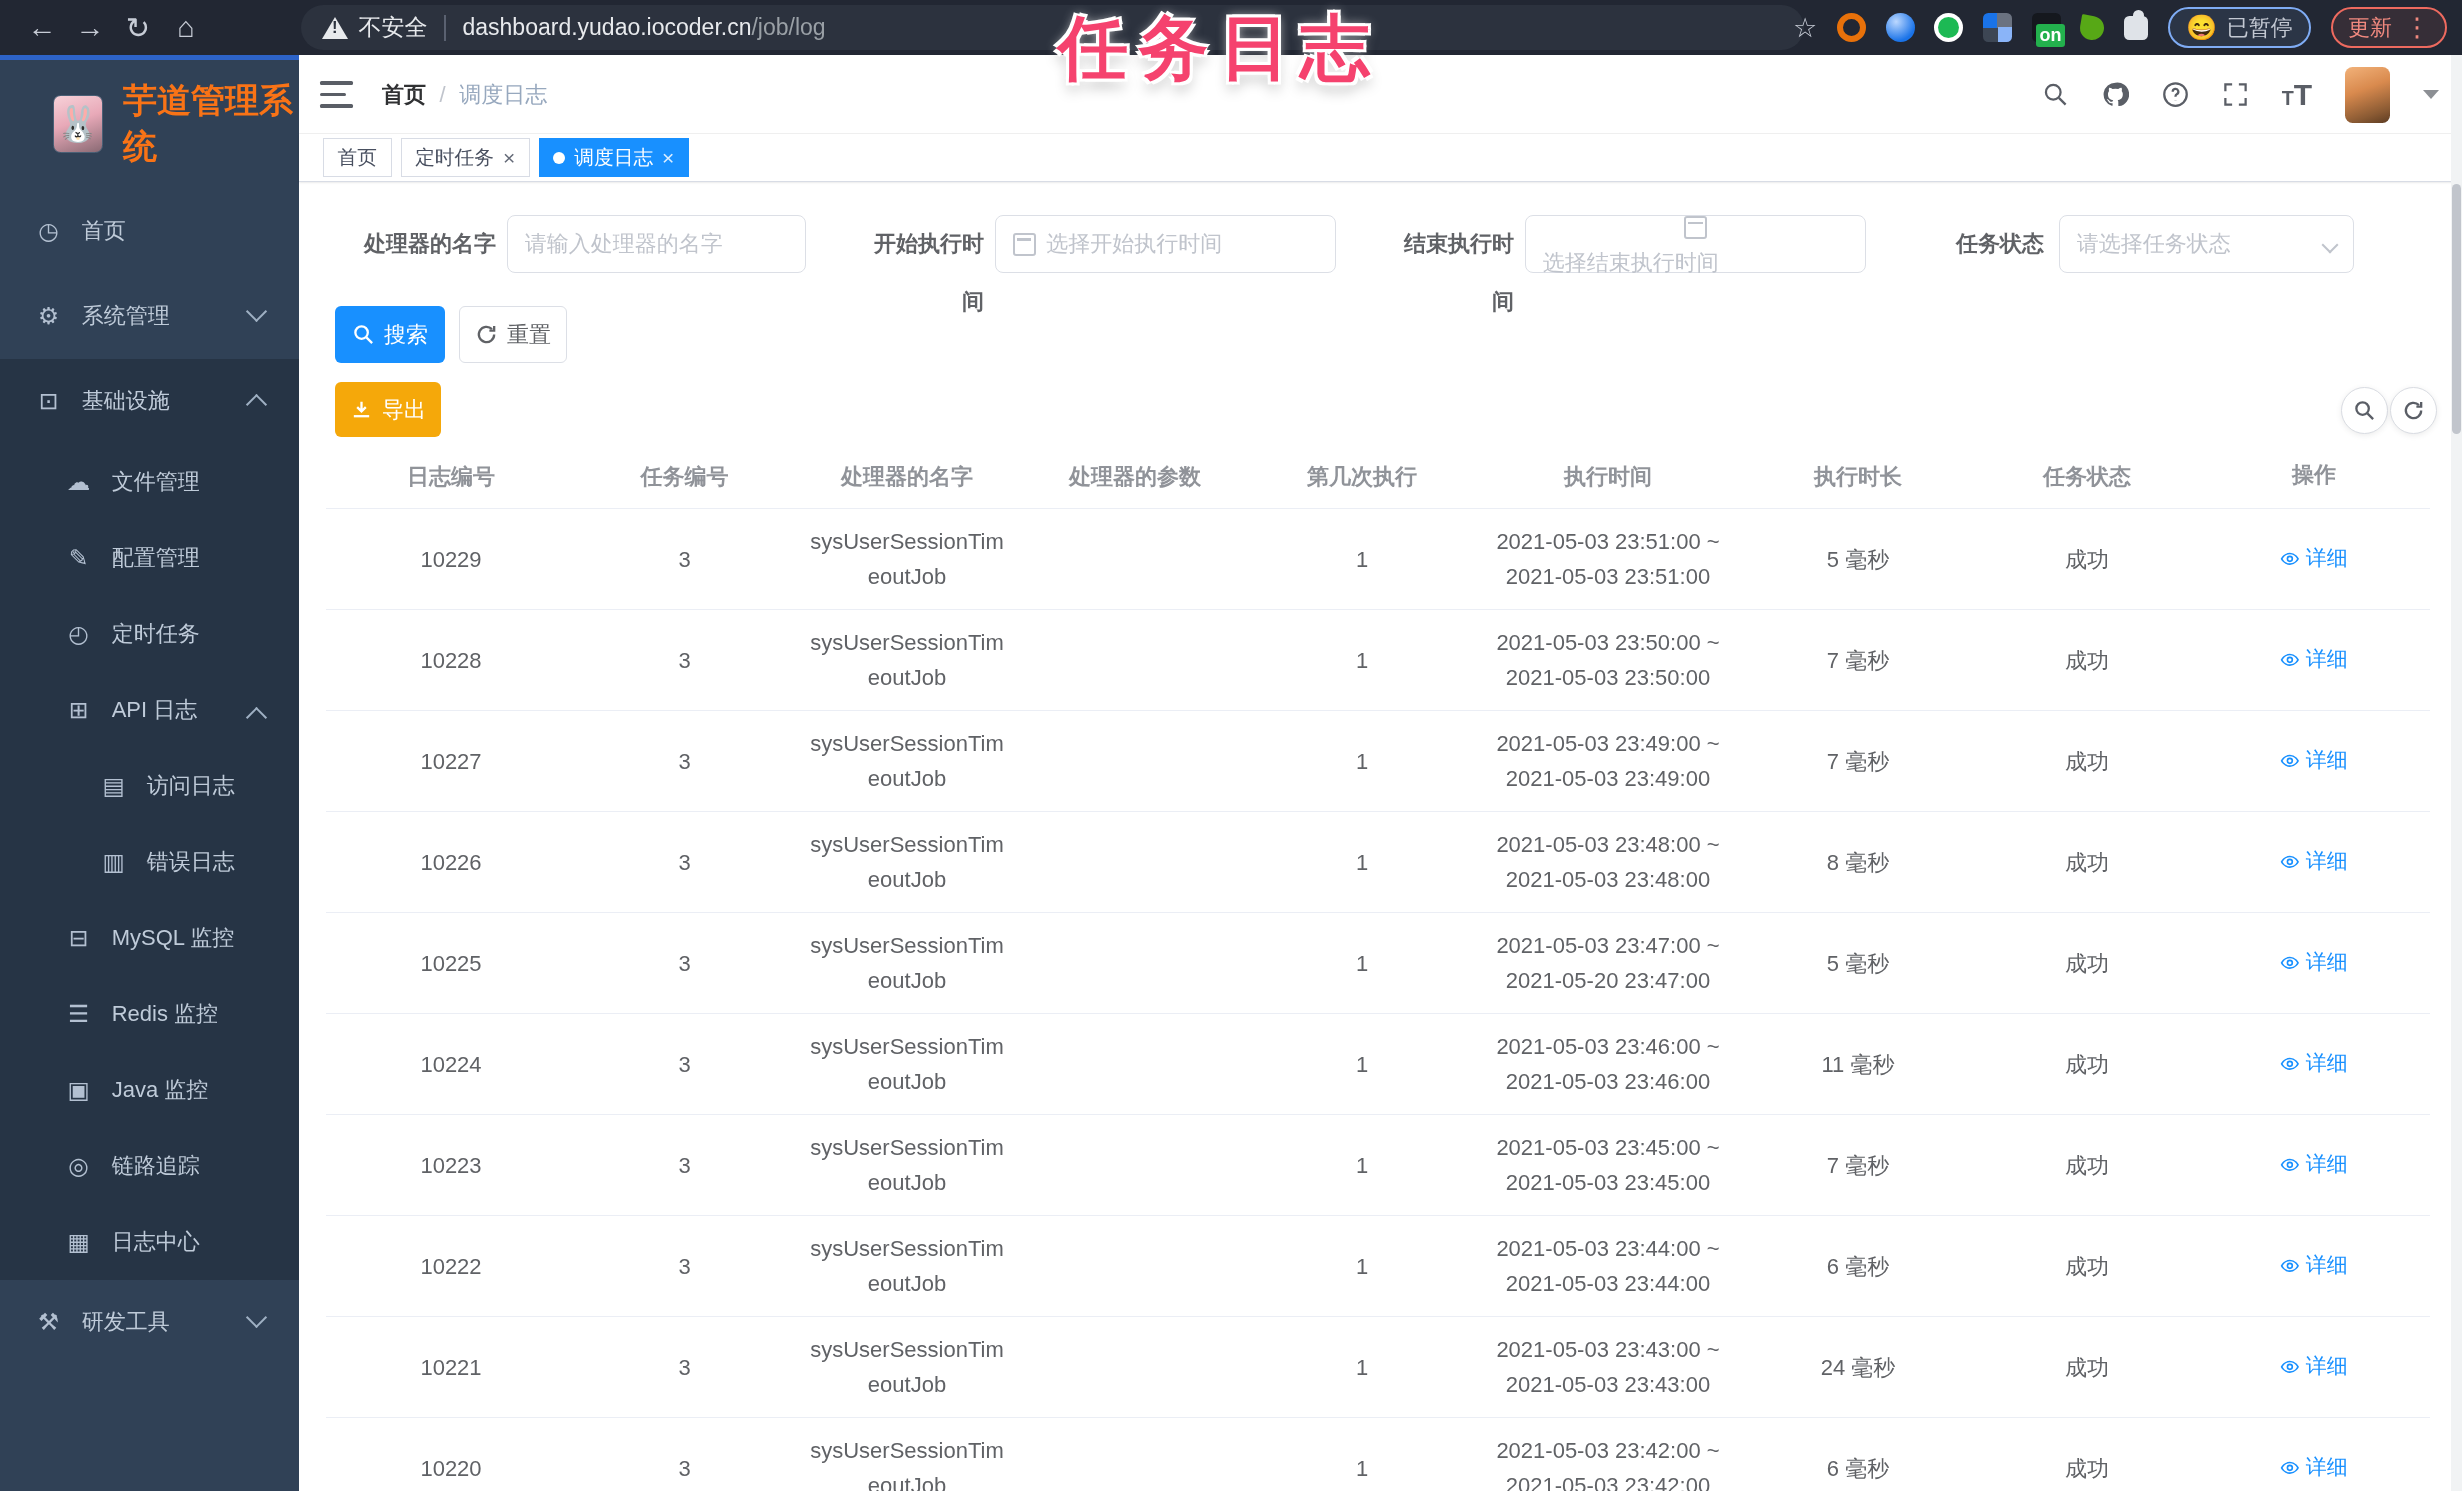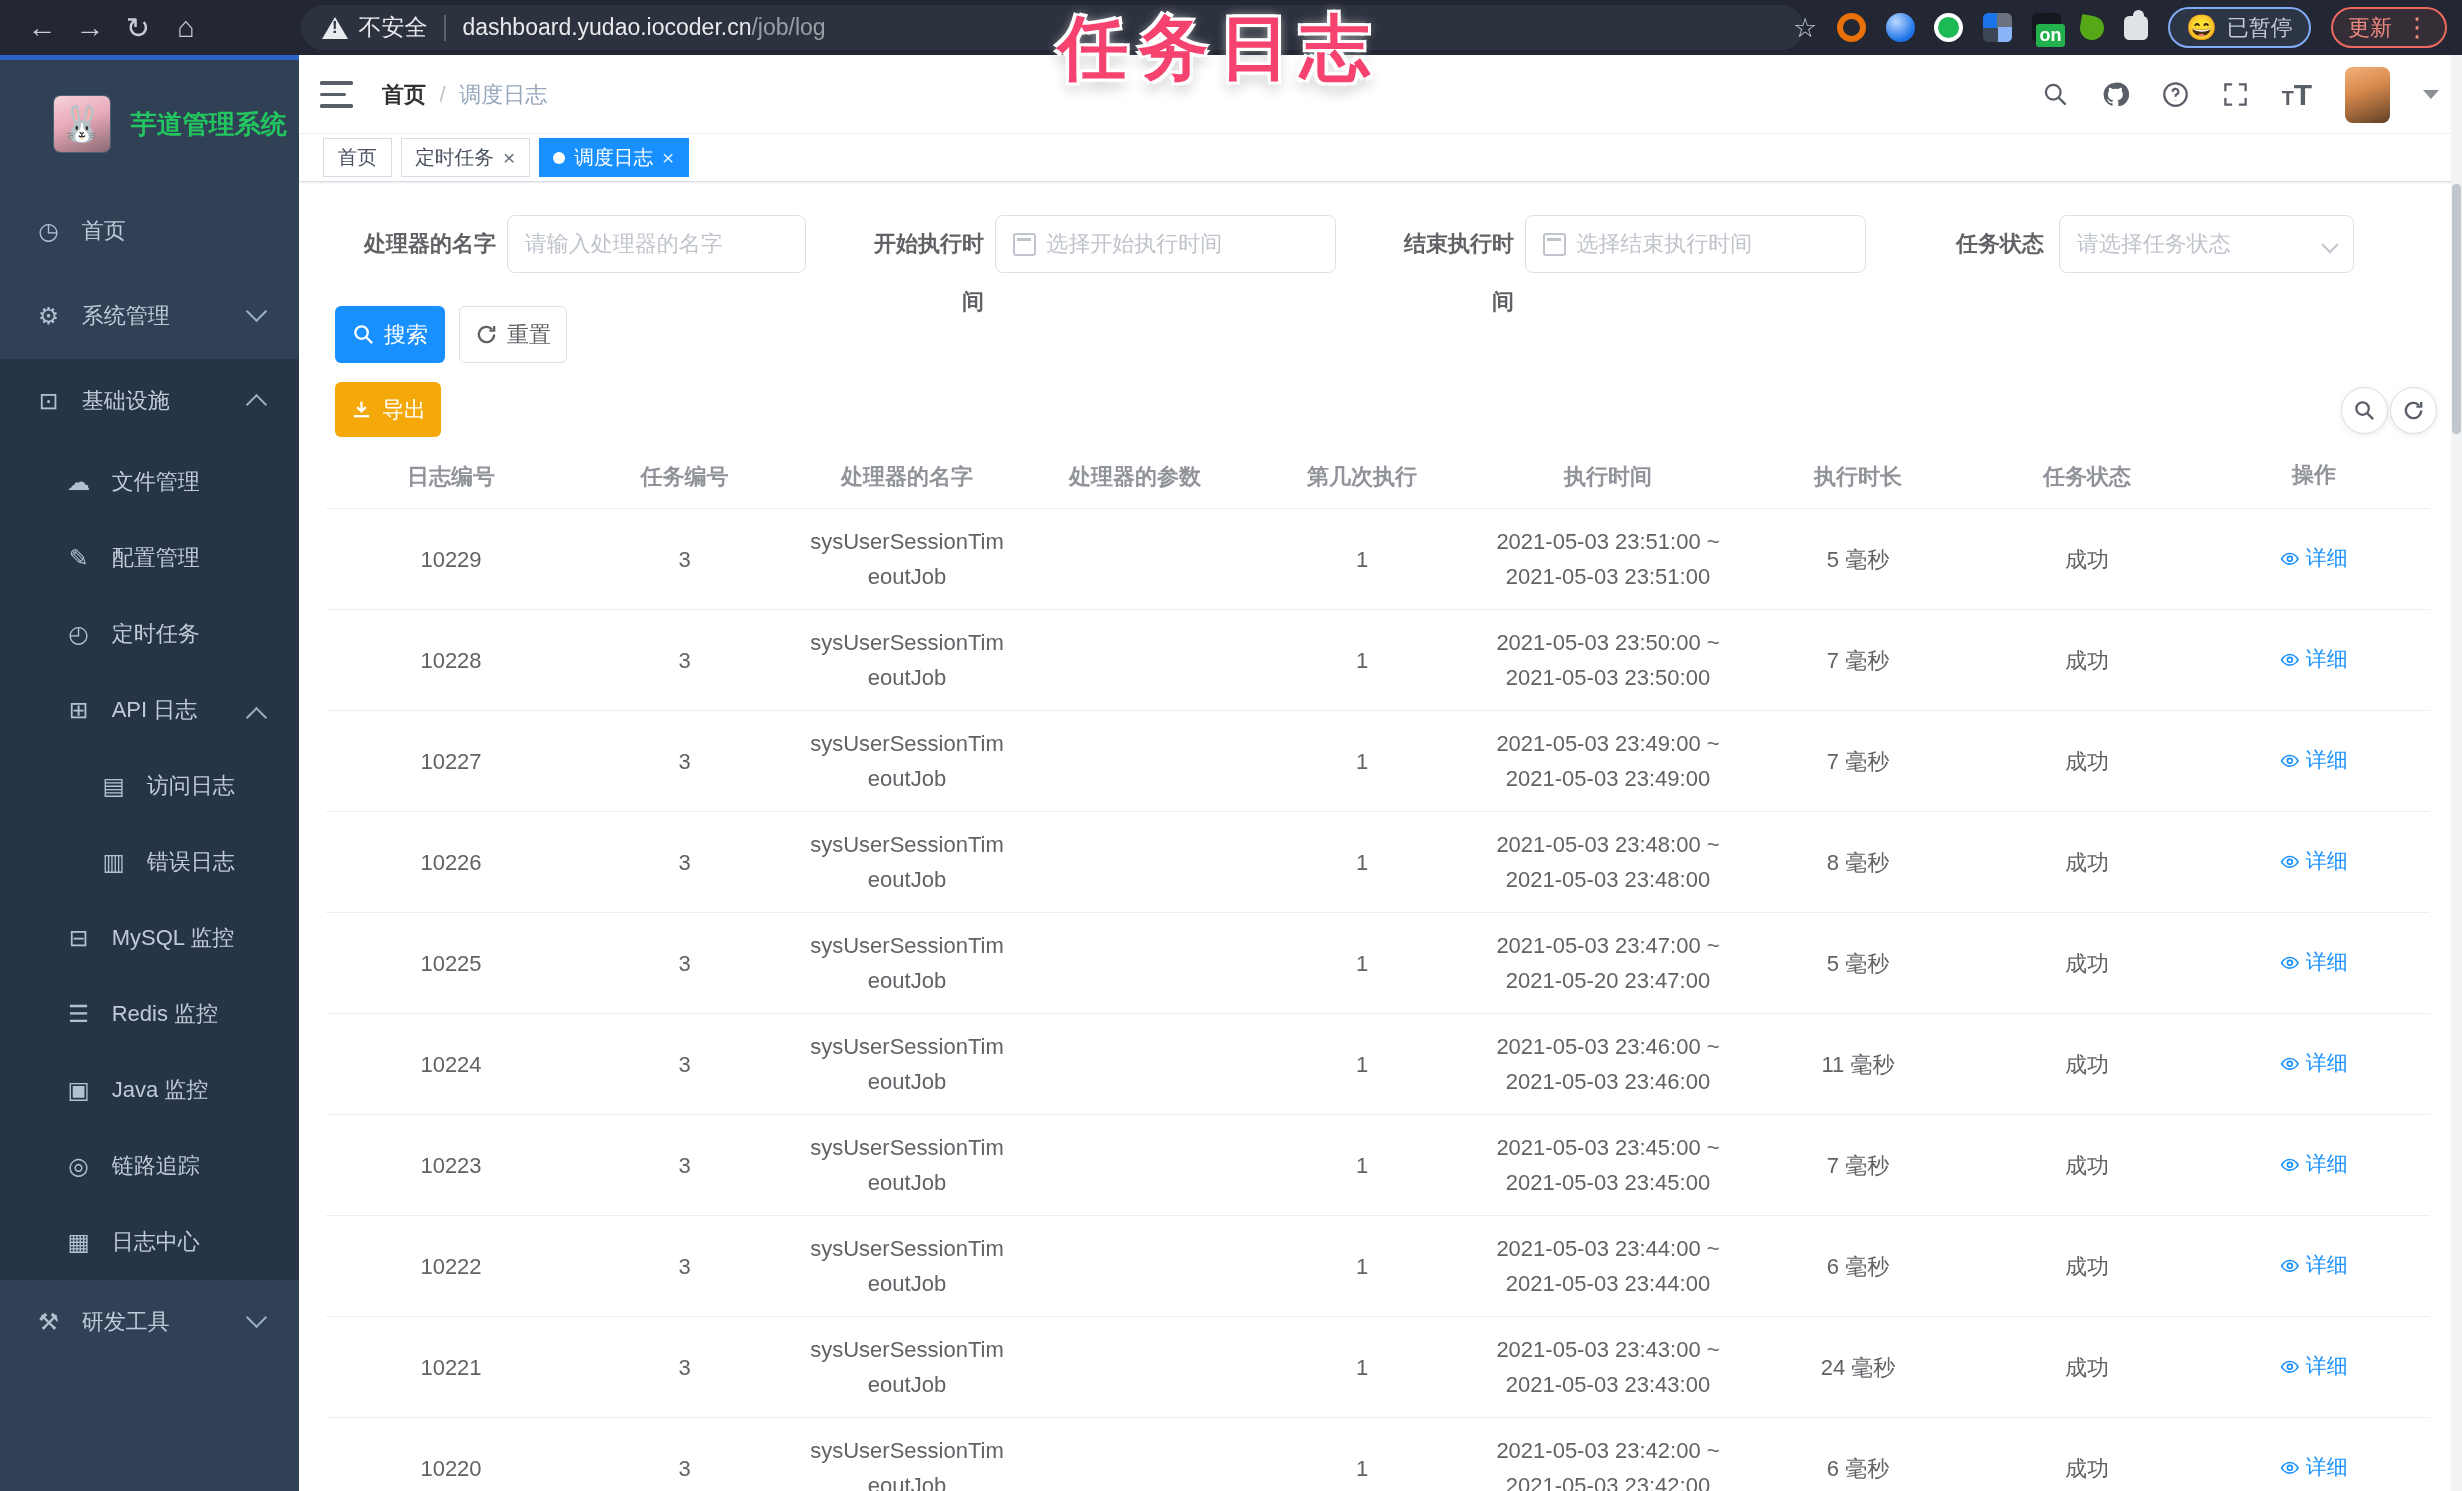--- a/index.html
+++ b/index.html
@@ -50,21 +50,21 @@
   
   #app { position:absolute; left:0; top:55px; width:2462px; height:1436px; background:#fff; }
 
   
   #sidebar { position:absolute; left:0; top:0; width:299px; height:100%; background:var(--sbg,#304156); }
   #sidebar .topline { height:4.5px; background:#2d63c8; }
   #logo-row { height:129px; display:flex; align-items:center; padding-left:53px; gap:19.7px; cursor:pointer; }
   #logo-img { width:58px; height:58px; border-radius:7.6px; border:1.5px solid #4a6076;
     background:linear-gradient(160deg,#f7d2d9 0%, #e8a9b8 45%, #8a6a74 100%);
     display:flex; align-items:center; justify-content:center; font-size:35px; }
-  #logo-title { color:#22c55e; font-size:26px; font-weight:bold; }
+  #logo-title { color:#f97316; font-size:34px; font-weight:bold; }
   .menu-item { display:flex; align-items:center; position:relative; color:#bfcbd9; font-size:22px; cursor:pointer; }
   .menu-item.lvl0 { height:85px; }
   .menu-item.lvl1, .menu-item.lvl2 { height:76px; }
   .menu-item.dark { background:var(--sdark,#263445); }
   .mi-icon { width:33px; text-align:center; font-size:23.5px; color:#b3c0d1; }
   .lvl0 .mi-icon { margin-left:32px; } .lvl0 .mi-label { margin-left:16.7px; }
   .lvl1 .mi-icon { margin-left:62px; } .lvl1 .mi-label { margin-left:16.7px; }
   .lvl2 .mi-icon { margin-left:97px; } .lvl2 .mi-label { margin-left:16.7px; }
   .chev { position:absolute; right:35px; width:15px; height:15px; border-right:2.3px solid #9fb0c3;
     border-bottom:2.3px solid #9fb0c3; }
@@ -354,21 +354,21 @@
     <div class="flabel" style="left:61px;width:136px;">处理器的名字</div>
     <div class="finput" style="left:208px;width:299px;">
       <input placeholder="请输入处理器的名字" style="">
     </div>
     <div class="flabel" style="left:556px;width:129px;">开始执行时间</div>
     <div class="finput" style="left:696px;width:341px;">
       <span class="cal"></span>
       <input placeholder="选择开始执行时间" style="">
     </div>
     <div class="flabel" style="left:1086px;width:129px;">结束执行时间</div>
-    <div class="finput" style="left:1226px;width:341px;">
+    <div class="finput" style="left:1226px;width:341px;flex-direction:column;">
       <span class="cal"></span>
       <input placeholder="选择结束执行时间" style="">
     </div>
     <div class="flabel" style="left:1654px;width:91px;">任务状态</div>
     <div class="finput" style="left:1760px;width:295px;">
       <input readonly="" placeholder="请选择任务状态" style="">
       <span class="sel-chev"></span>
     </div>
 
     <div class="btn" id="btn-search">

